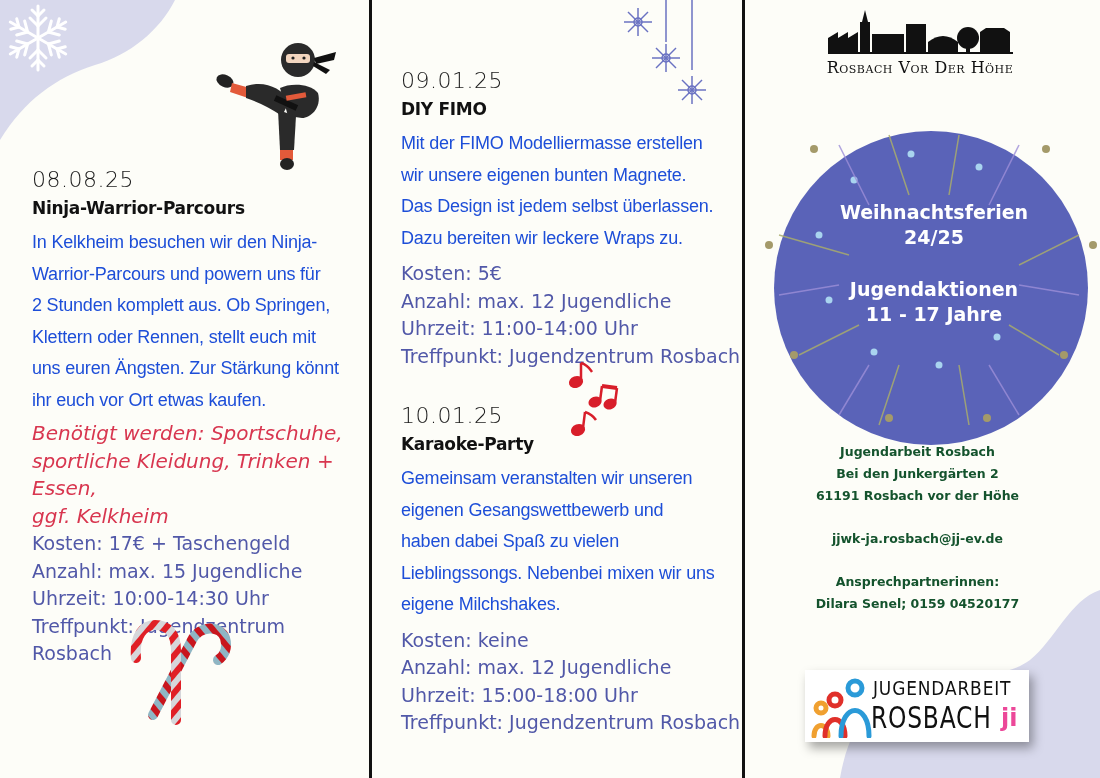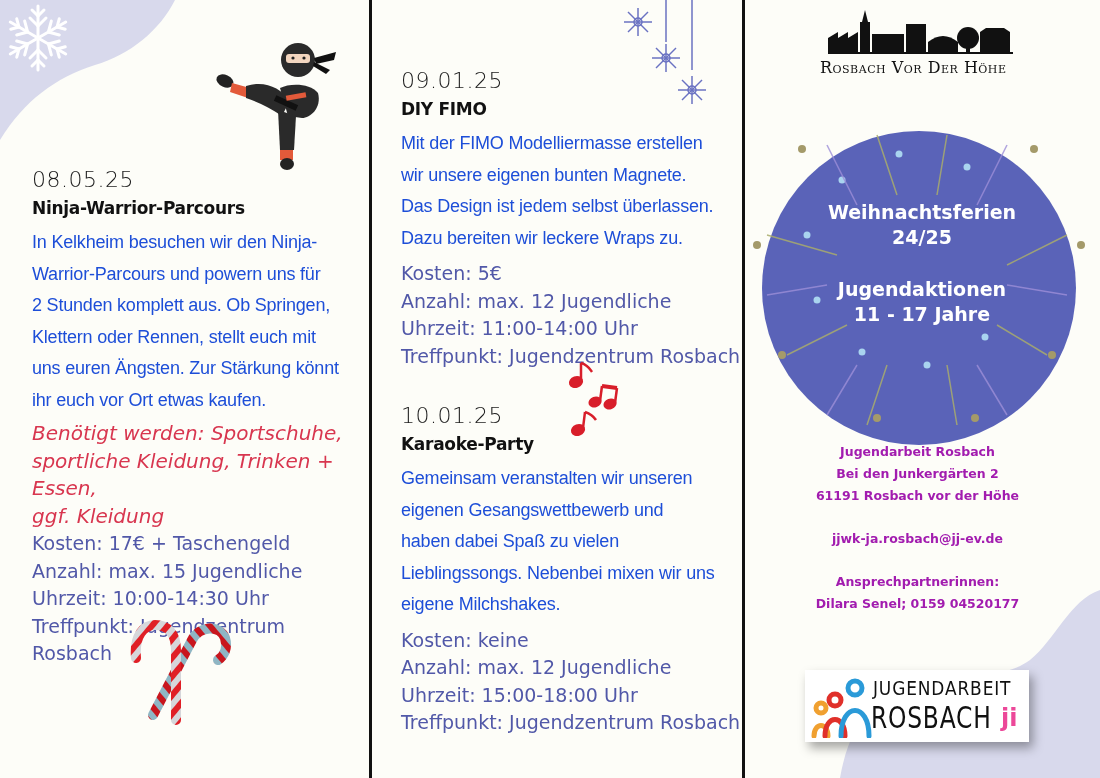--- a/index.html
+++ b/index.html
@@ -4,21 +4,21 @@
 <style>
   html, body { margin:0; padding:0; }
   body { width:1100px; height:778px; position:relative; overflow:hidden; background:#fdfdf8; font-family:"Liberation Sans", sans-serif; }
   .panel { position:absolute; top:0; height:778px; }
   .divider { position:absolute; top:0; width:3px; height:778px; background:#111; }
   .date { font-family:"DejaVu Sans", sans-serif; font-size:22px; color:#1a1a1a; letter-spacing:0.5px; font-weight:300;margin-top:21px; }
   .title { font-family:"DejaVu Sans", sans-serif; font-weight:bold; font-size:17px; color:#111; margin-top:6px; letter-spacing:-0.3px; }
   .desc { font-family:"Liberation Sans", sans-serif; font-size:18px; line-height:31.5px; color:#1d4ed8; margin-top:9px; letter-spacing:-0.2px; }
   .info { font-family:"DejaVu Sans", sans-serif; font-size:19px; color:#5158a8; line-height:27.5px; margin-top:6px; }
   .need { font-family:"DejaVu Sans", sans-serif; font-style:italic; font-size:20px; color:#d8364f; line-height:27.5px; margin-top:4px; }
-  .contact { font-family:"DejaVu Sans", sans-serif; font-weight:bold; font-size:12.5px; color:#a21caf; text-align:center; line-height:22px; }
+  .contact { font-family:"DejaVu Sans", sans-serif; font-weight:bold; font-size:12.5px; color:#14532d; text-align:center; line-height:22px; }
   .badge-text { font-family:"DejaVu Sans", sans-serif; font-weight:bold; color:#fff; text-align:center; font-size:19px; line-height:25px; position:absolute; width:100%; }
 </style>
 </head>
 <body>
 
 <svg style="position:absolute;left:0;top:0" width="200" height="150" viewBox="0 0 200 150">
   <path d="M0,0 L175,0 C160,30 130,55 95,65 C55,78 25,100 0,140 Z" fill="#d8d9ec"></path>
 </svg>
 <svg style="position:absolute;left:830;top:0;left:830px;top:590px" width="270" height="188" viewBox="0 0 270 188">
   <path d="M270,0 C240,10 225,50 200,70 C170,92 130,80 90,88 C50,96 20,130 10,188 L270,188 Z" fill="#d8d9ec"></path>
@@ -58,34 +58,34 @@
     <circle cx="88" cy="22" r="17" fill="#2a2a2a"></circle>
     <rect x="76" y="16" width="24" height="9" rx="3" fill="#f3d6bf"></rect>
     <circle cx="83" cy="20" r="1.6" fill="#222"></circle>
       <circle cx="94" cy="20" r="1.6" fill="#222"></circle>
     <path d="M104,20 L126,14 L124,22 L106,26 Z" fill="#111"></path>
     <path d="M104,24 L120,32 L116,36 L103,28 Z" fill="#111"></path>
     <rect x="76" y="56" width="20" height="5" fill="#e35a3a" transform="rotate(-10 86 58)"></rect>
   </svg>
 
   <div style="position:absolute;left:32px;top:146px;width:335px">
-    <div class="date">08.05.25</div>
+    <div class="date">08.08.25</div>
     <div class="title">Ninja-Warrior-Parcours</div>
     <div class="desc">
       <div>In Kelkheim besuchen wir den Ninja-</div>
       <div>Warrior-Parcours und powern uns für</div>
       <div>2 Stunden komplett aus. Ob Springen,</div>
       <div>Klettern oder Rennen, stellt euch mit</div>
       <div>uns euren Ängsten. Zur Stärkung könnt</div>
       <div>ihr euch vor Ort etwas kaufen.</div>
     </div>
     <div class="need">
       <div>Benötigt werden: Sportschuhe,</div>
       <div>sportliche Kleidung, Trinken + Essen,</div>
-      <div>ggf. Kleidung</div>
+      <div>ggf. Kelkheim</div>
     </div>
     <div class="info" style="margin-top:0">
       <div>Kosten: 17€ + Taschengeld</div>
       <div>Anzahl: max. 15 Jugendliche</div>
       <div>Uhrzeit: 10:00-14:30 Uhr</div>
       <div>Treffpunkt: Jugendzentrum Rosbach</div>
     </div>
   </div>
 
   <svg style="position:absolute;left:130px;top:610px" width="110" height="120" viewBox="0 0 110 120">
@@ -190,24 +190,24 @@
           <path d="M34,14 L37,2 L40,14 Z"></path>
         <rect x="44" y="26" width="32" height="20"></rect>
         <rect x="78" y="16" width="20" height="30"></rect>
         <path d="M100,46 L100,34 C110,26 120,26 130,34 L130,46 Z"></path>
         <circle cx="140" cy="30" r="11"></circle>
           <rect x="138" y="36" width="4" height="10"></rect>
         <path d="M152,46 L152,24 L158,20 L176,20 L182,24 L182,46 Z"></path>
         <rect x="0" y="44" width="185" height="2"></rect>
       </g>
     </svg>
-    <div style="position:absolute;left:0;top:54px;width:200px;text-align:left;font-family:'DejaVu Serif',serif;font-variant:small-caps;font-size:16px;color:#111;letter-spacing:0.5px">Rosbach Vor Der Höhe</div>
-  </div>
-
-  <div style="position:absolute;left:2px;top:125px;width:340px;height:320px">
+    <div style="position:absolute;left:0;top:54px;width:200px;text-align:center;font-family:'DejaVu Serif',serif;font-variant:small-caps;font-size:16px;color:#111;letter-spacing:0.5px">Rosbach Vor Der Höhe</div>
+  </div>
+
+  <div style="position:absolute;left:14px;top:125px;width:340px;height:320px">
     <svg width="340" height="320" viewBox="0 0 340 320" style="position:absolute;left:0;top:0">
       <circle cx="172" cy="163" r="157" fill="#5a63b8"></circle>
       <g fill="#a49a6a">
         <circle cx="55" cy="24" r="4"></circle>
           <circle cx="287" cy="24" r="4"></circle>
           <circle cx="10" cy="120" r="4"></circle>
           <circle cx="334" cy="120" r="4"></circle>
         <circle cx="35" cy="230" r="4"></circle>
           <circle cx="305" cy="230" r="4"></circle>
           <circle cx="130" cy="293" r="4"></circle>

